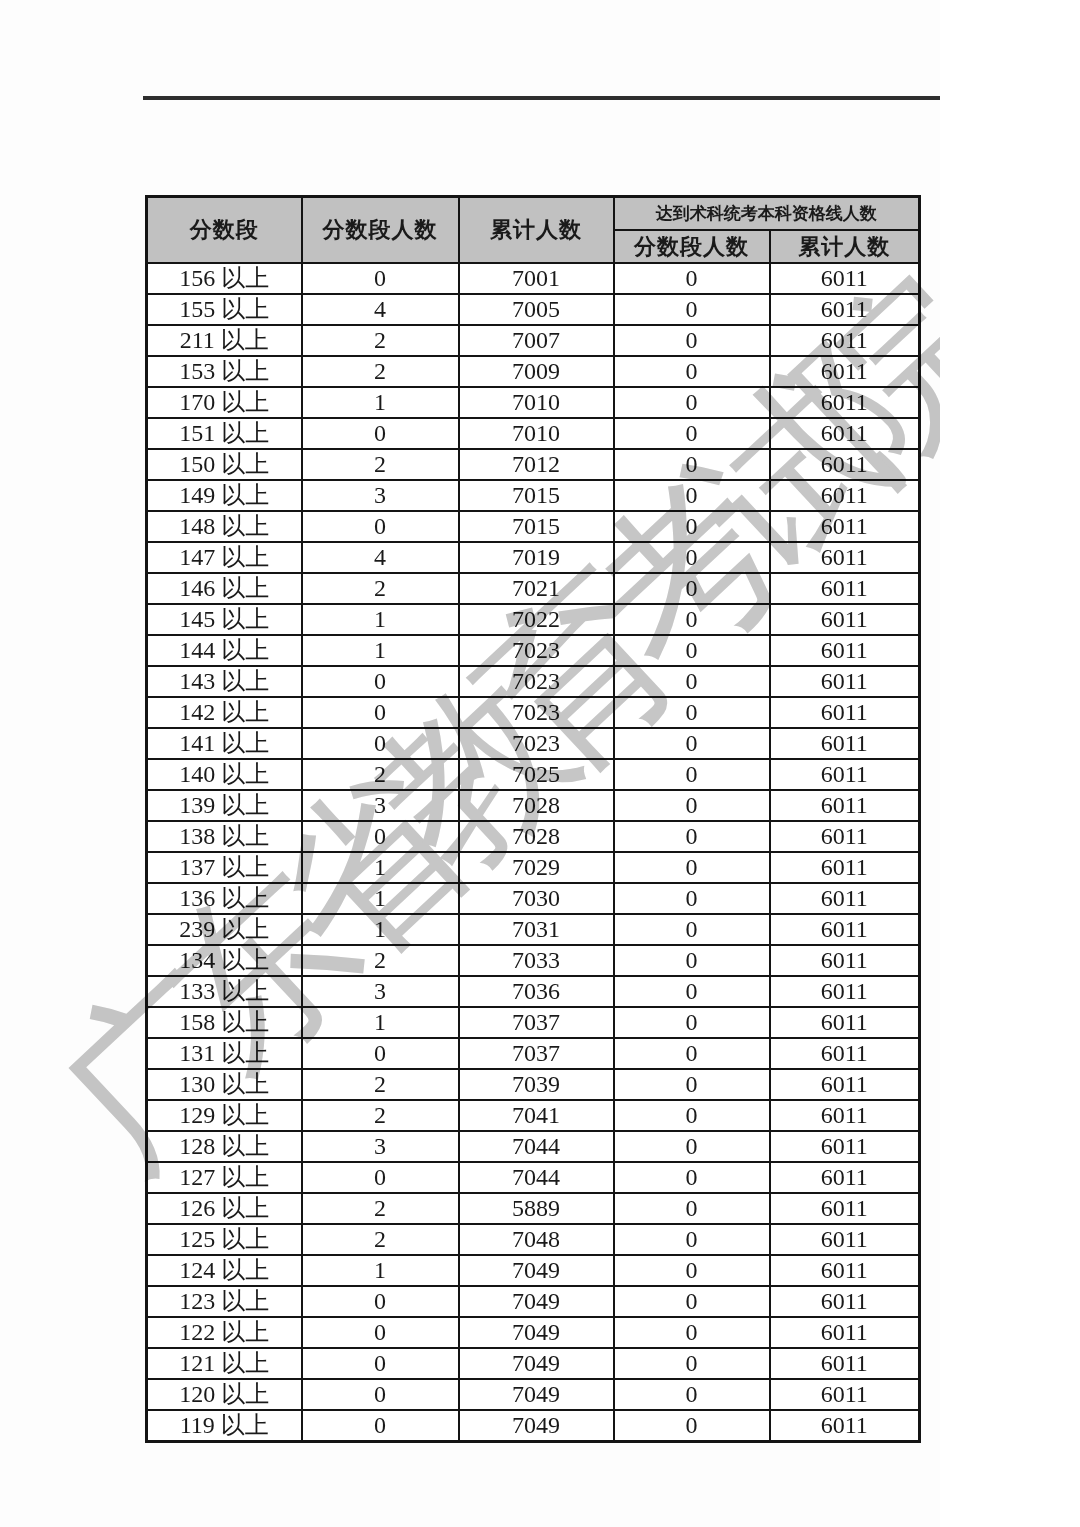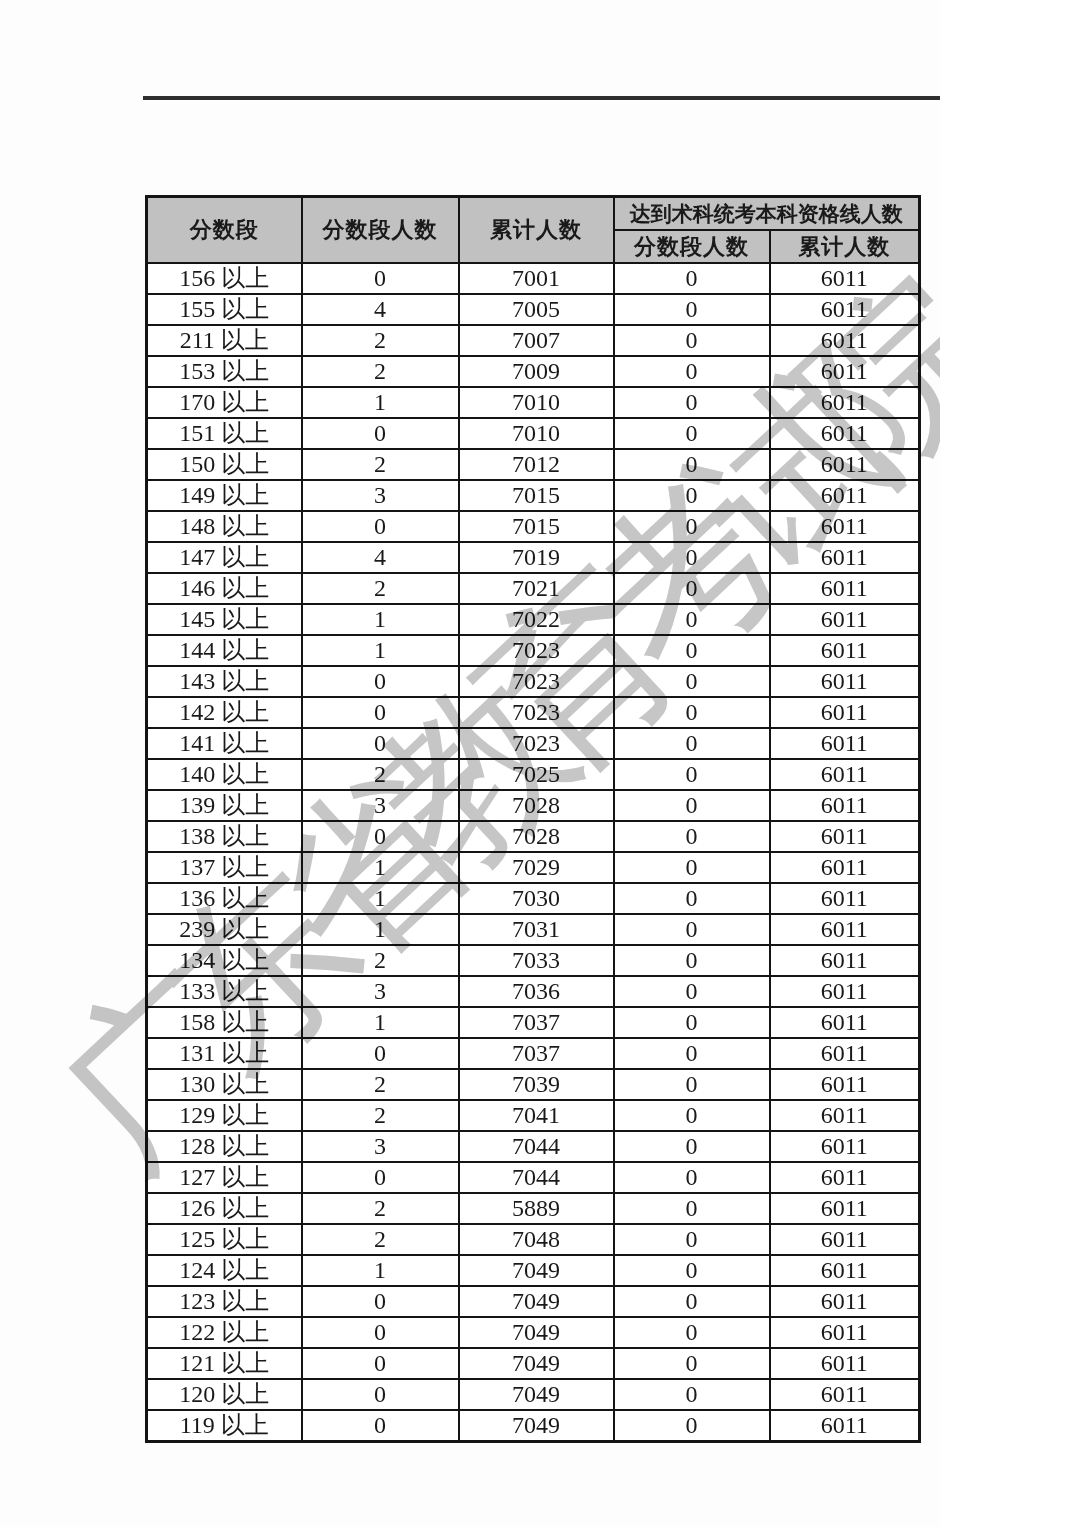--- a/index.html
+++ b/index.html
@@ -38,21 +38,21 @@
     overflow:hidden;
   }
   .score-table th {
     background:#c1c1c1;
     font-weight:bold;
     font-size:22px;
     height:31px;
     letter-spacing:1px;
   }
   .score-table th.span-head {
-    font-size:21px;
+    font-size:17px;
     letter-spacing:0;
   }
   .score-table td {
     background:#ffffff;
     font-size:24px;
     height:29px;
     line-height:29px;
   }
   .score-table tbody tr { height:29px; }
   .watermark {

